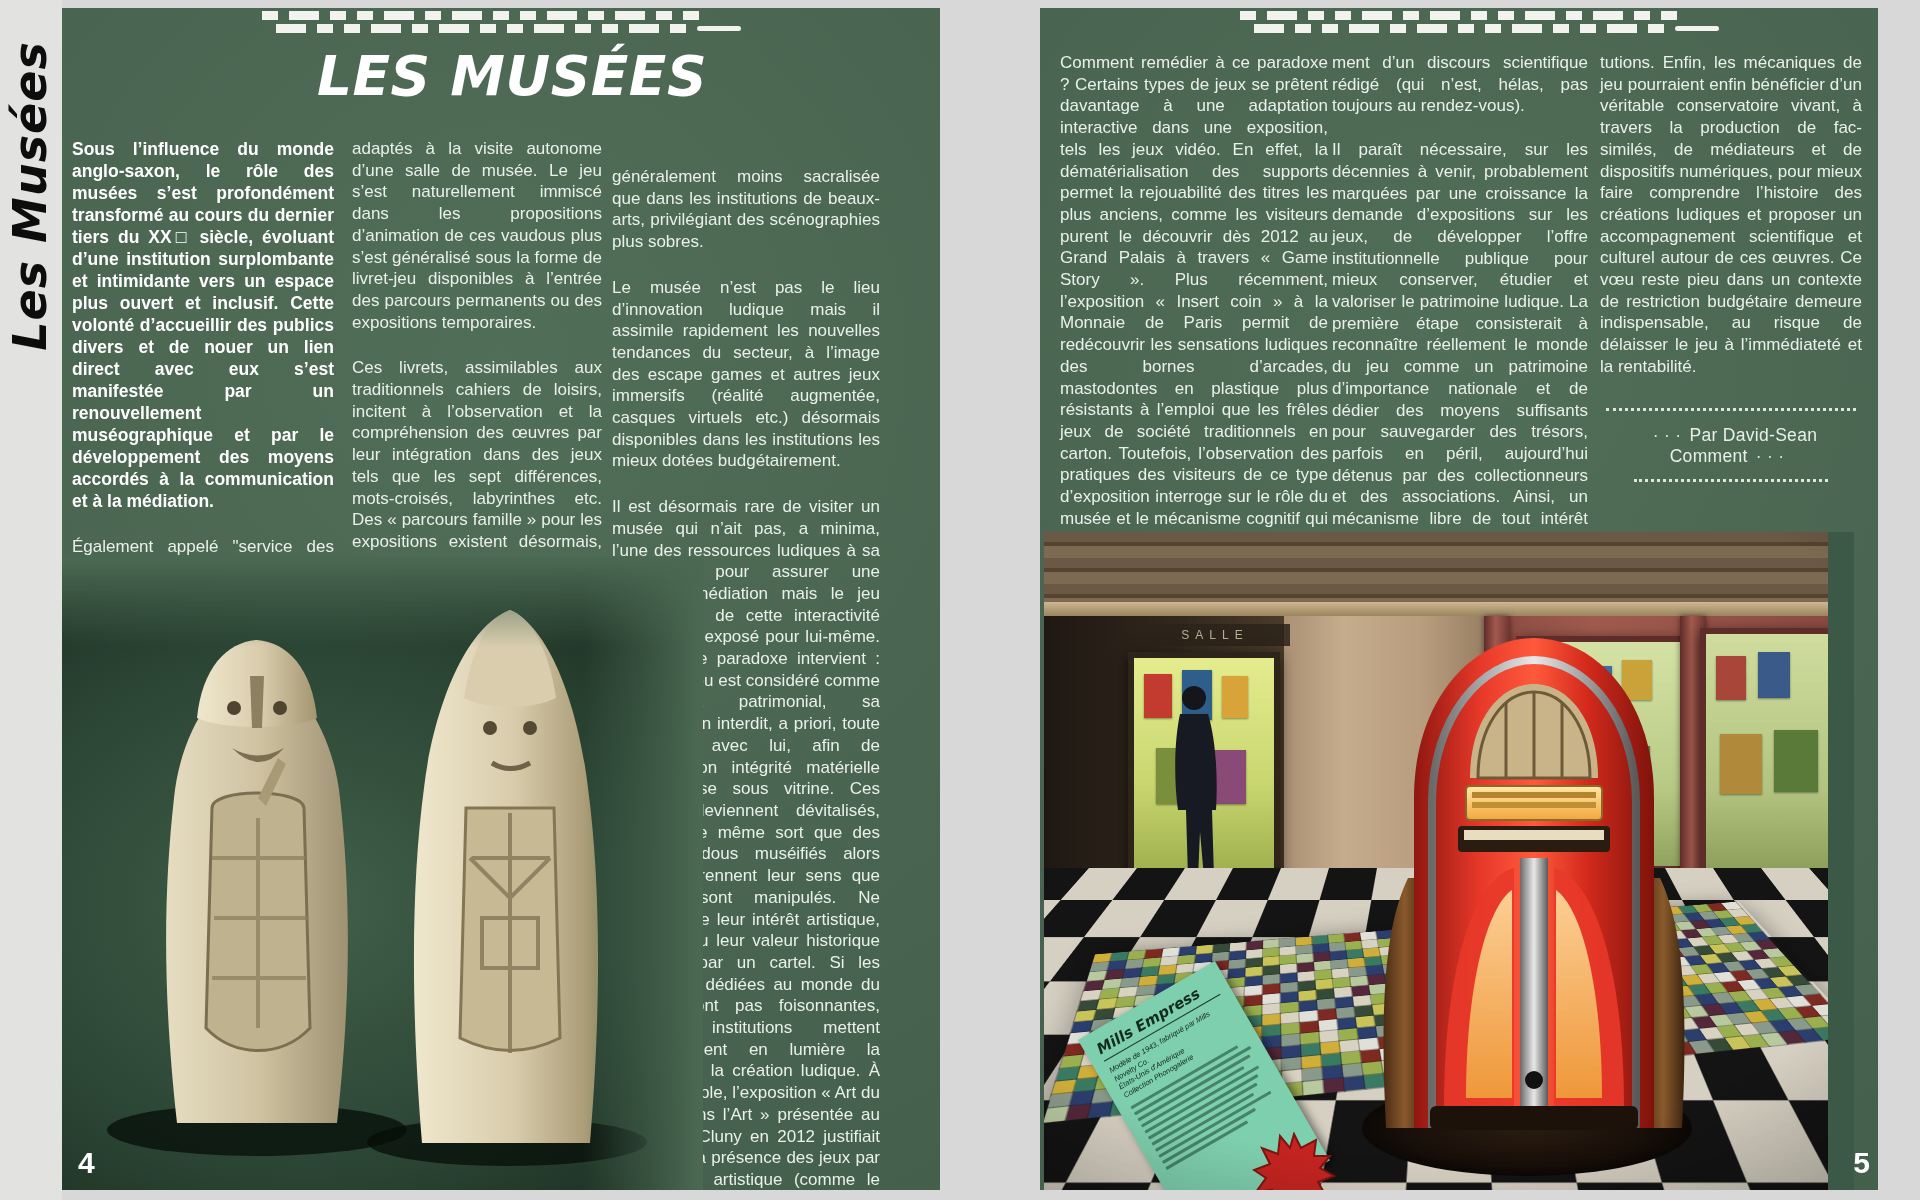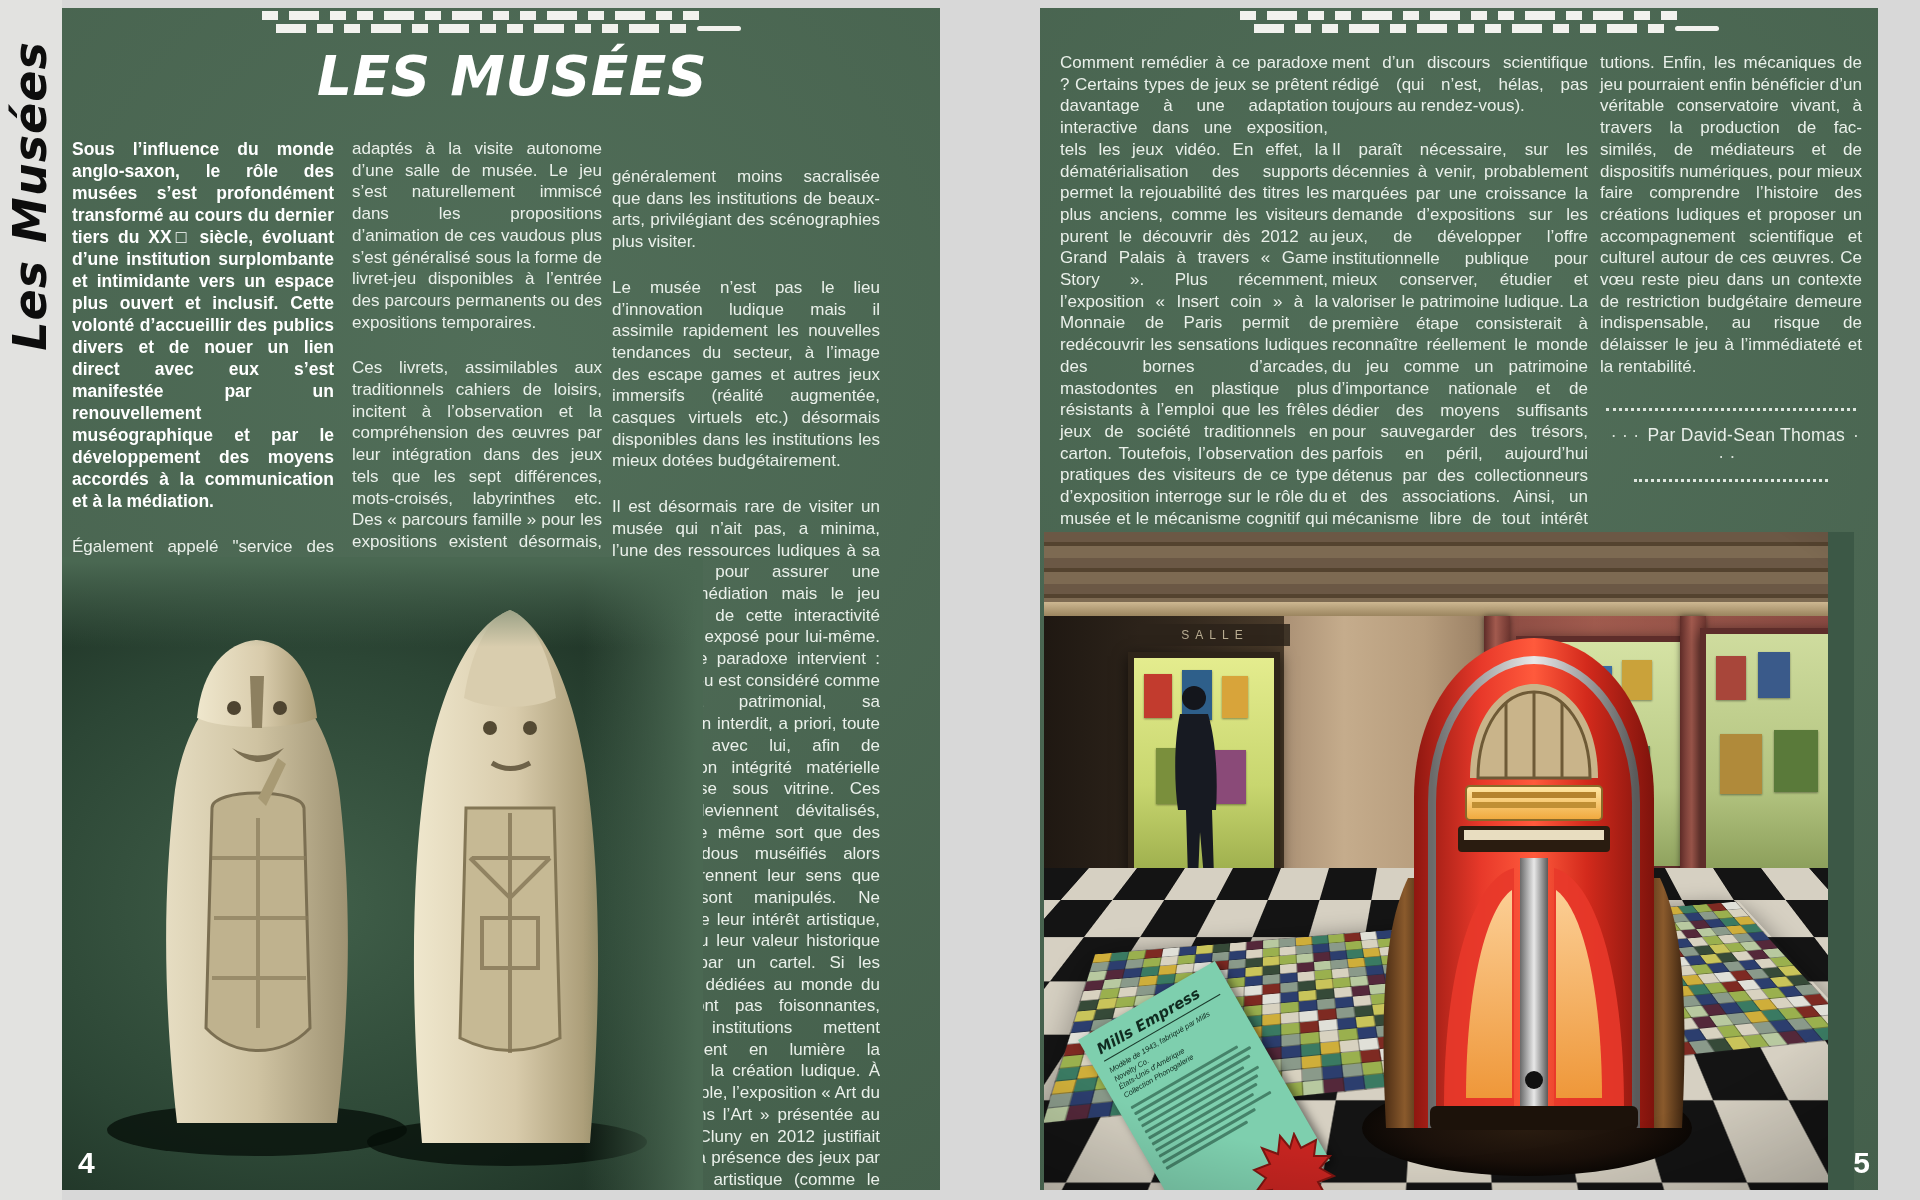--- a/index.html
+++ b/index.html
@@ -134,21 +134,21 @@
       <p class="lead">Sous l’influence du monde anglo-saxon, le rôle des musées s’est profondément transformé au cours du dernier tiers du XX□ siècle, évoluant d’une institution surplombante et intimidante vers un espace plus ouvert et inclusif. Cette volonté d’accueillir des publics divers et de nouer un lien direct avec eux s’est manifestée par un renouvellement muséographique et par le développement des moyens accordés à la communication et à la médiation.</p>
       <p>Également appelé "service des publics", les unités de médiation ont déployé de multiples stratégies pour faciliter la familiarisation des visiteurs, et notamment des plus jeunes, avec l’institution muséale. Parmi les outils développés, nombreux sont ceux inspirés d’ateliers de crèche et de maternelle : ateliers créatifs (peinture, collages etc.), orchestrés par des professionnels sensibilisés aux spécificités des publics a priori peu</p>
     </div>
 
     <div class="col c2">
       <p>adaptés à la visite autonome d’une salle de musée. Le jeu s’est naturellement immiscé dans les propositions d’animation de ces vaudous plus s’est généralisé sous la forme de livret-jeu disponibles à l’entrée des parcours permanents ou des expositions temporaires.</p>
       <p>Ces livrets, assimilables aux traditionnels cahiers de loisirs, incitent à l’observation et la compréhension des œuvres par leur intégration dans des jeux tels que les sept différences, mots-croisés, labyrinthes etc. Des « parcours famille » pour les expositions existent désormais, ponctué de stations ou bornes sur lesquelles sont proposées des jeux de manipulation (puzzle, manivelles, matériel de dessin etc.), en particulier dans les musées de sciences et de techniques dont la considération pour les œuvres est</p>
     </div>
 
     <div class="col c3">
-      <p>généralement moins sacralisée que dans les institutions de beaux-arts, privilégiant des scénographies plus visiter.</p>
+      <p>généralement moins sacralisée que dans les institutions de beaux-arts, privilégiant des scénographies plus sobres.</p>
       <p>Le musée n’est pas le lieu d’innovation ludique mais il assimile rapidement les nouvelles tendances du secteur, à l’image des escape games et autres jeux immersifs (réalité augmentée, casques virtuels etc.) désormais disponibles dans les institutions les mieux dotées budgétairement.</p>
       <p>Il est désormais rare de visiter un musée qui n’ait pas, a minima, l’une des ressources ludiques à sa disposition pour assurer une meilleure médiation mais le jeu bénéficie-t-il de cette interactivité lorsqu’il est exposé pour lui-même. Un véritable paradoxe intervient : lorsque le jeu est considéré comme un objet patrimonial, sa muséification interdit, a priori, toute interaction avec lui, afin de protéger son intégrité matérielle par la mise sous vitrine. Ces artefacts deviennent dévitalisés, subissant le même sort que des objets vaudous muséifiés alors qu’ils ne prennent leur sens que lorsqu’ils sont manipulés. Ne subsiste que leur intérêt artistique, décoratif, ou leur valeur historique expliquée par un cartel. Si les expositions dédiées au monde du jeu ne sont pas foisonnantes, certaines institutions mettent ponctuellement en lumière la richesse de la création ludique. À titre d’exemple, l’exposition « Art du jeu, jeu dans l’Art » présentée au musée de Cluny en 2012 justifiait largement la présence des jeux par leur qualité artistique (comme le souligne le « A » majuscule du titre). D’une manière générale, la « dévitalisation » des jeux au musée est visible dans tous les établissements dédiés (musée du Jouet de Poissy, de la carte à jouer à Issy-les-Moulineaux etc.).</p>
     </div>
 
     <div class="photo-chessmen">
       <svg width="640" height="632" viewBox="0 0 640 632">
         <defs>
           <linearGradient id="ivory" x1="0" y1="0" x2="1" y2="0">
             <stop offset="0" stop-color="#e6ddc2"></stop>
               <stop offset=".5" stop-color="#cfc3a2"></stop>
@@ -205,21 +205,21 @@
     </div>
     <div class="rcol rc2">
       <p>ment d’un discours scientifique rédigé (qui n’est, hélas, pas toujours au rendez-vous).</p>
       <p>Il paraît nécessaire, sur les décennies à venir, probablement marquées par une croissance la demande d’expositions sur les jeux, de développer l’offre institutionnelle publique pour mieux conserver, étudier et valoriser le patrimoine ludique. La première étape consisterait à reconnaître réellement le monde du jeu comme un patrimoine d’importance nationale et de dédier des moyens suffisants pour sauvegarder des trésors, parfois en péril, aujourd’hui détenus par des collectionneurs et des associations. Ainsi, un mécanisme libre de tout intérêt commercial pourrait sanctuariser des fonds ludiques et partager au public les éléments les plus significatifs d’un point de vue matériel, historique, culturel mais aussi ludique. Des passerelles interdisciplinaires pourraient être établies entre ce pôle muséal dédié et d’autres insti-</p>
     </div>
     <div class="rcol rc3">
       <p>tutions. Enfin, les mécaniques de jeu pourraient enfin bénéficier d’un véritable conservatoire vivant, à travers la production de fac-similés, de médiateurs et de dispositifs numériques, pour mieux faire comprendre l’histoire des créations ludiques et proposer un accompagnement scientifique et culturel autour de ces œuvres. Ce vœu reste pieu dans un contexte de restriction budgétaire demeure indispensable, au risque de délaisser le jeu à l’immédiateté et la rentabilité.</p>
       <div class="byline">
         <div class="dotrow"></div>
         <div class="byline-name">
-          <span class="decor">· · ·</span><span>Par David-Sean Thomas</span><span class="decor">· · ·</span>
+          <span class="decor">· · ·</span><span>Par David-Sean Comment</span><span class="decor">· · ·</span>
         </div>
         <div class="dotrow inner"></div>
       </div>
     </div>
 
     <div class="photo-museum">
       <div class="pm-ceiling"></div>
       <div class="pm-cornice"></div>
       <div class="pm-wall-left"></div>
       <div class="pm-wall-center"></div>

